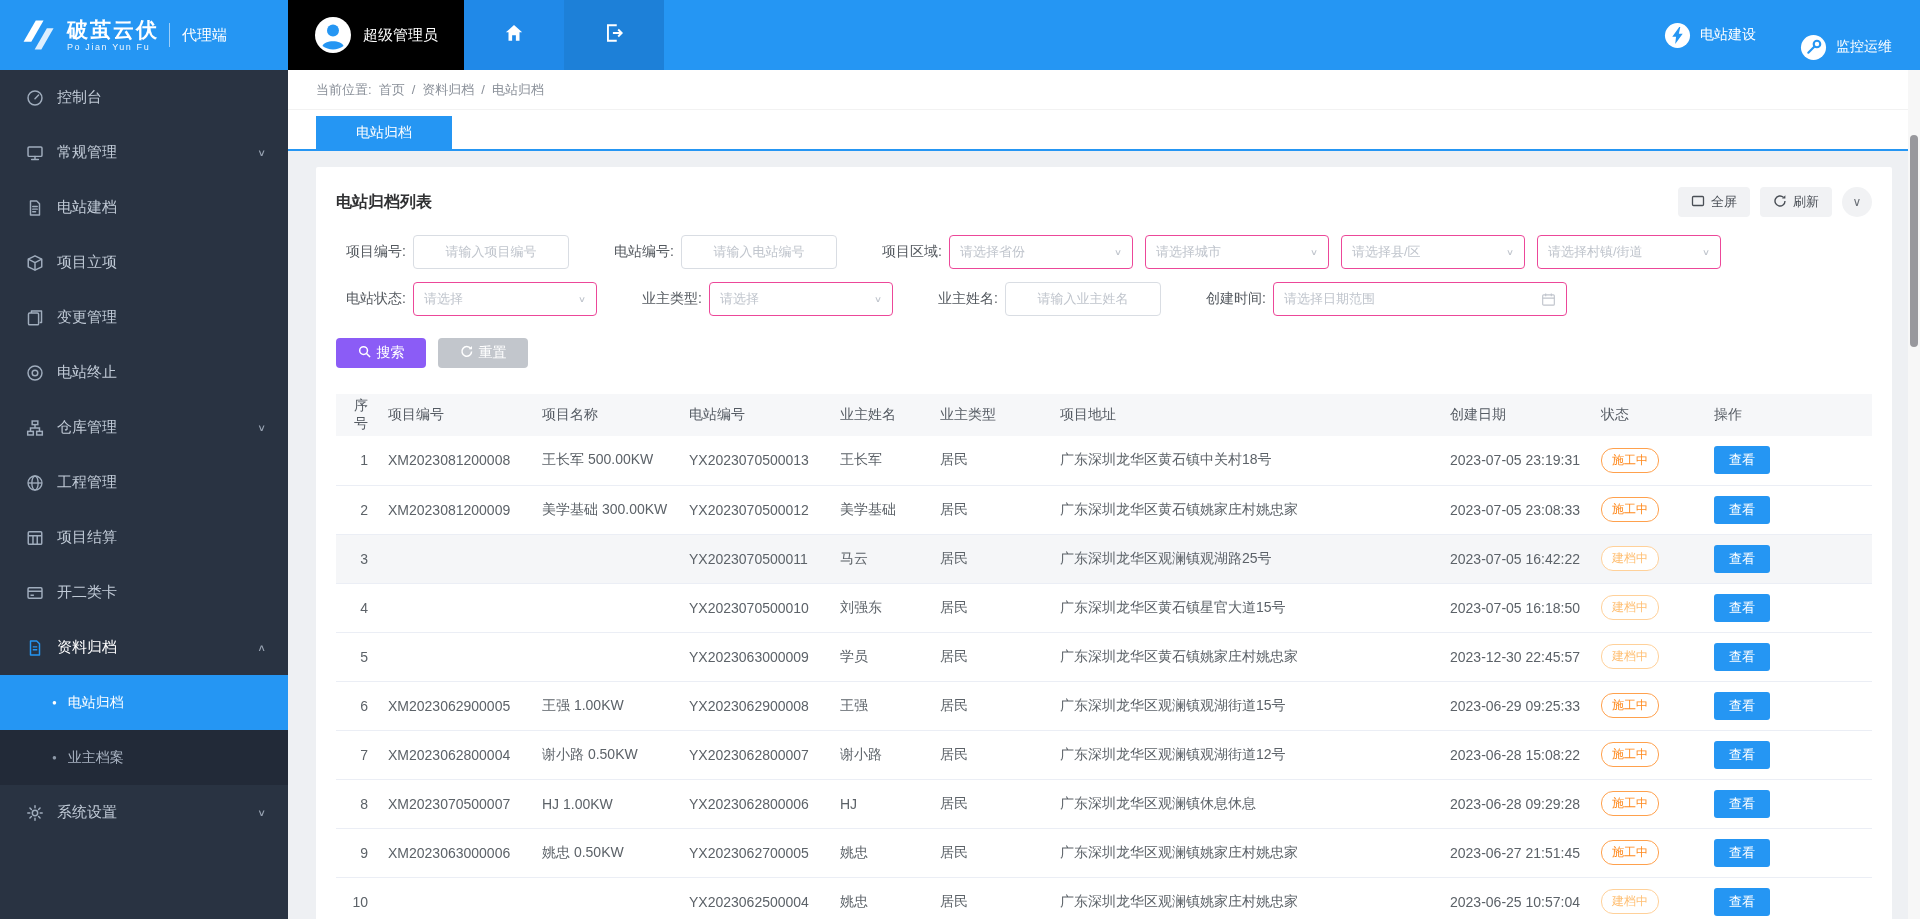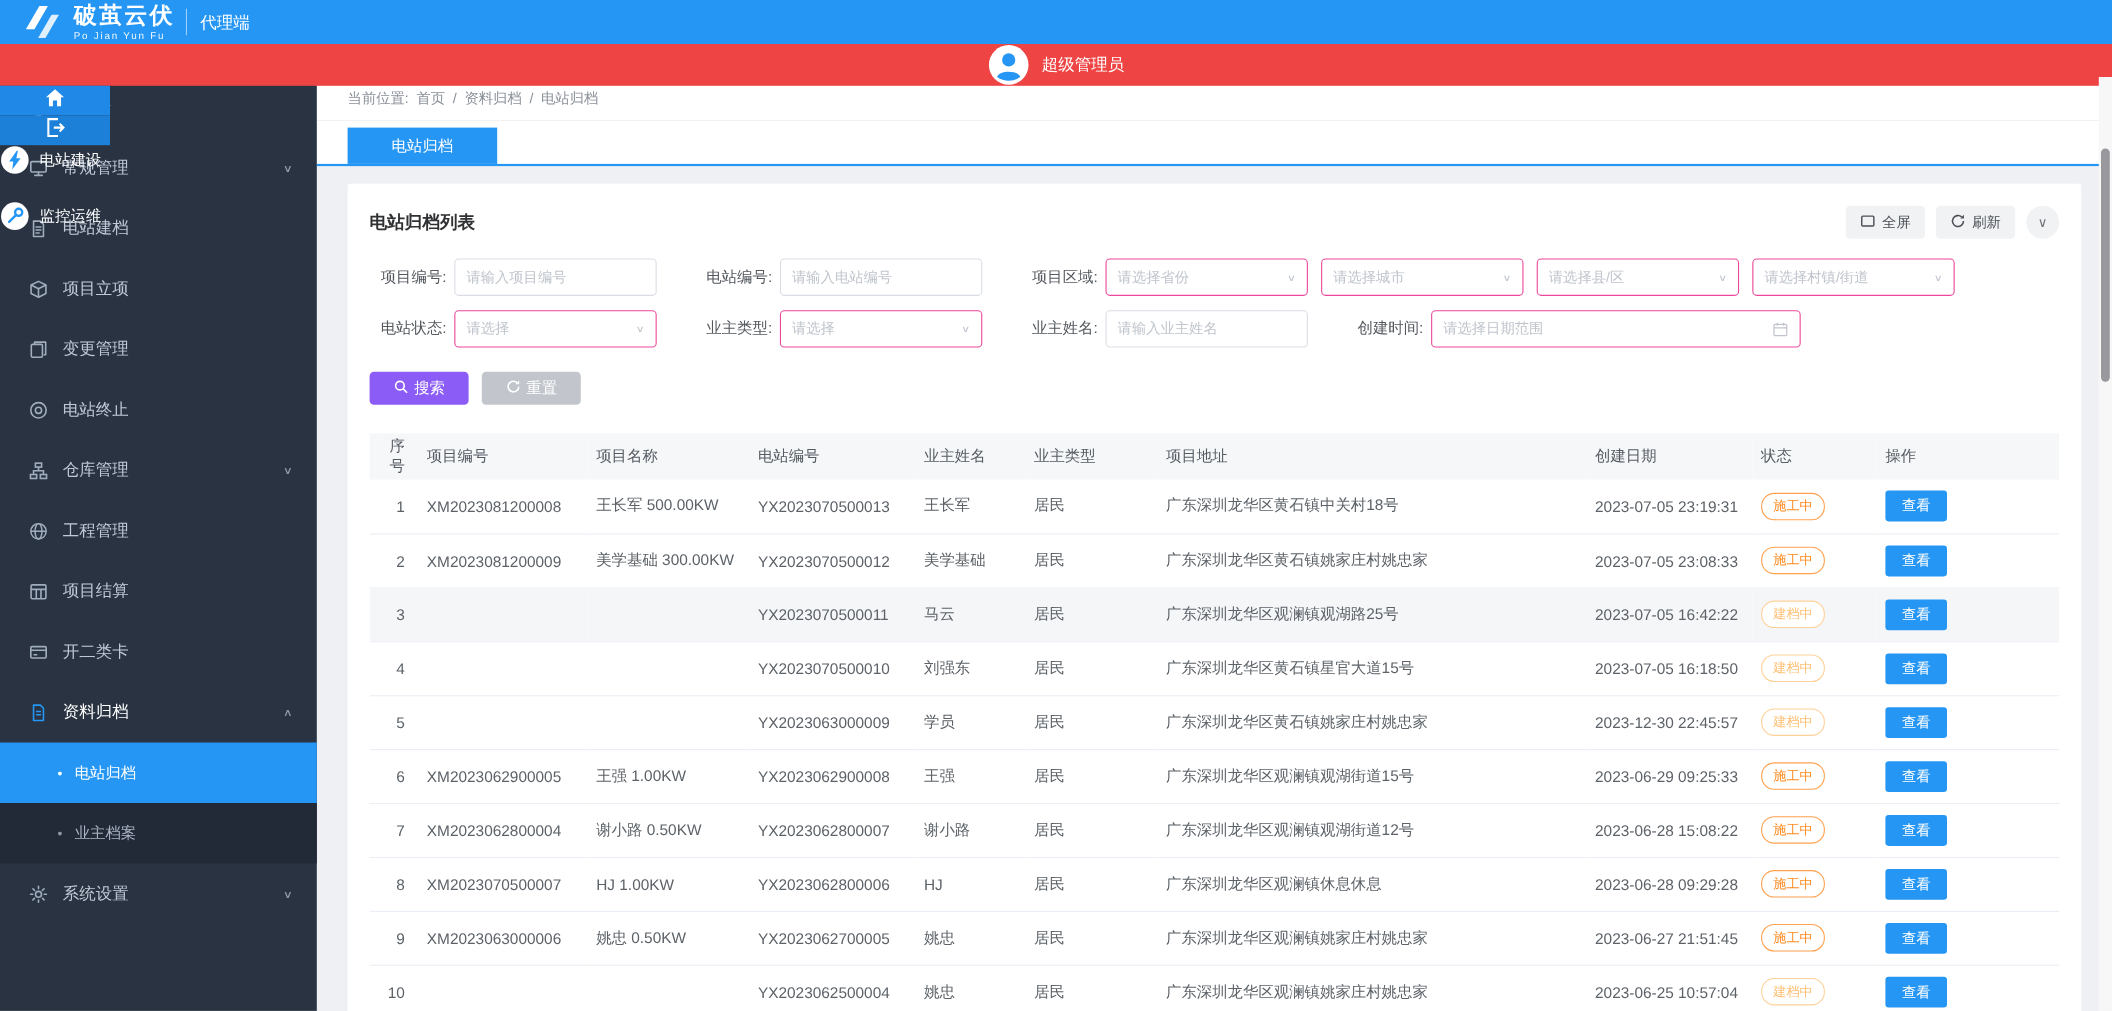--- a/index.html
+++ b/index.html
@@ -2,30 +2,30 @@
 <html><head>
 <meta charset="utf-8">
 <style>
   * { margin:0; padding:0; box-sizing:border-box; }
   html,body { width:1920px; height:919px; overflow:hidden; background:#eef0f3;
     font-family:"Liberation Sans","DejaVu Sans",sans-serif; }
   .app { position:relative; width:1920px; height:919px; overflow:hidden; }
 
   
   .topbar { position:absolute; top:0; left:0; right:0; height:70px; background:#2596f3;
-    display:flex; align-items:stretch; color:#fff; z-index:20;flex-direction:column; }
+    display:flex; align-items:stretch; color:#fff; z-index:20; }
   .brand { width:288px; display:flex; align-items:center; padding-left:18px; flex:none; }
   .brand-logo { width:40px; height:40px; display:flex; flex:none; }
   .brand-text { margin-left:9px; }
   .brand-name { font-size:21px; font-weight:bold; letter-spacing:2px; line-height:24px; }
   .brand-sub { font-size:9px; letter-spacing:1.6px; opacity:.92; }
   .brand-portal { font-size:15px; margin-left:10px; padding-left:12px;
     border-left:1px solid rgba(255,255,255,.55); height:24px; display:flex; align-items:center; }
   .hseg { display:flex; align-items:center; justify-content:center; cursor:pointer; }
-  .seg-user { background:#ef4444; padding:0 26px; gap:11px; }
+  .seg-user { background:#000000; padding:0 26px; gap:11px; }
   .seg-user .uname { font-size:15px; }
   .avatar { width:38px; height:38px; display:flex; }
   .seg-home { background:#2089e8; width:100px; }
   .seg-logout { background:#1d80d8; width:100px; }
   .hspacer { flex:1; }
   .hlink { display:flex; align-items:center; gap:9px; margin-right:44px; font-size:14px; cursor:pointer; }
   .hlink:last-child { margin-right:28px;margin-top:24px; }
   .hicon { width:27px; height:27px; display:flex; }
 
   
@@ -58,30 +58,30 @@
   .tool-btn { height:30px; padding:0 13px; background:#f1f2f4; border:none; border-radius:4px;
     font-size:13px; color:#4a4f56; display:flex; align-items:center; gap:6px; cursor:pointer;
     font-family:inherit; }
   .tool-circle { width:30px; height:30px; border-radius:50%; background:#f1f2f4; border:none;
     color:#6b7077; font-size:12px; display:flex; align-items:center; justify-content:center; cursor:pointer; }
 
   .filter-row { display:flex; align-items:center; margin-bottom:13px; }
   .fg { display:flex; align-items:center; margin-right:35px; }
   .fg:last-child { margin-right:0; }
   .flabel { width:70px; text-align:right; font-size:14px; color:#54595f; margin-right:7px; white-space:nowrap; }
-  .f-input { width:184px; height:34px; border:1px solid #d9dde3; border-radius:4px; padding:0 10px;
-    font-size:13px; color:#333; outline:none; font-family:Liberation Mono, monospace; }
+  .f-input { width:156px; height:34px; border:1px solid #d9dde3; border-radius:4px; padding:0 10px;
+    font-size:13px; color:#333; outline:none; font-family:Liberation Mono, monospace;text-align:center; }
   .f-input::placeholder { color:#bfc4cc; }
   .f-select { width:184px; height:34px; border:1px solid #ec4899; border-radius:4px; background:#fff;
     display:flex; align-items:center; justify-content:space-between; padding:0 10px;
     font-size:13px; color:#bfc4cc; cursor:pointer; }
   .region .f-select { margin-right:12px; }
   .region .f-select:last-child { margin-right:0; }
   .sel-arrow { color:#bfc4cc; font-size:11px; transform:scaleY(.75); }
-  .f-date { width:336px; }
+  .f-date { width:294px; }
   .cal { display:flex; }
 
   .btn-row { display:flex; gap:12px; margin-top:22px; }
   .btn-primary,.btn-gray { width:90px; height:30px; border:none; border-radius:4px; color:#fff;
     font-size:14px; display:flex; align-items:center; justify-content:center; gap:6px;
     cursor:pointer; font-family:inherit; }
   .btn-primary { background:#8b5cf6; }
   .btn-gray { background:#c2c6cc; }
 
   table { width:100%; border-collapse:collapse; table-layout:fixed; font-size:14px; margin-top:26px; }

